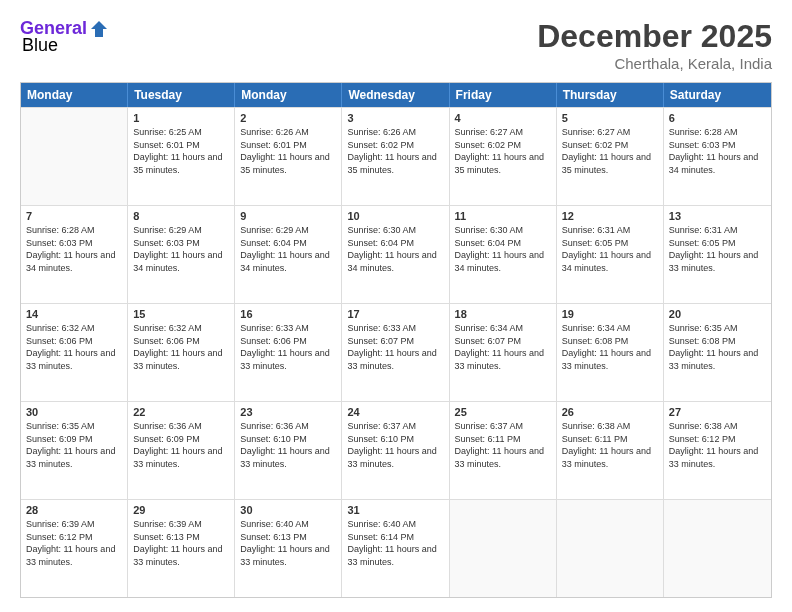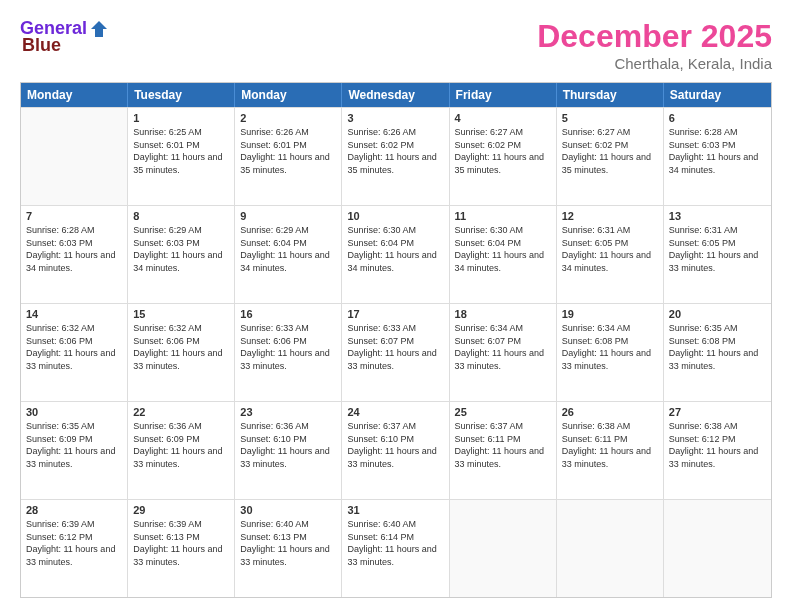--- a/index.html
+++ b/index.html
@@ -33,21 +33,21 @@
     .logo-row {
       display: flex;
       align-items: center;
     }
     .title-section {
       text-align: right;
     }
     .month-title {
       font-size: 32px;
       font-weight: bold;
-      color: #ec4899;
+      color: #404040;
     }
     .subtitle {
       font-size: 15px;
       color: #737373;
     }
     .calendar {
       flex: 1;
       display: flex;
       flex-direction: column;
       border: 1px solid #ccc;
@@ -105,21 +105,21 @@
 
 <div class="page">
   <div class="header">
     <div class="logo">
       <div class="logo-row">
         <span class="logo-general" style="font-size:18px;font-weight:bold;color:#6d28d9;">General</span>
         <svg width="20" height="20" viewBox="0 0 20 20" style="margin-left:2px;margin-right:0px;">
           <polygon points="10,2 18,10 14,10 14,18 6,18 6,10 2,10" fill="#2a6db5"></polygon>
         </svg>
       </div>
-      <span class="logo-blue" style="font-size:18px;font-weight:bold;color:#7f1d1d;margin-top:-4px;margin-left:2px;">Blue</span>
+      <span class="logo-blue" style="font-size:18px;font-weight:normal;color:#000000;margin-top:-4px;margin-left:2px;">Blue</span>
     </div>
     <div class="title-section">
       <div class="month-title">December 2025</div>
       <div class="subtitle">Cherthala, Kerala, India</div>
     </div>
   </div>
 
   <div class="calendar">
     <div class="cal-header" id="cal-header">
         <div class="cal-header-cell">Monday</div>

